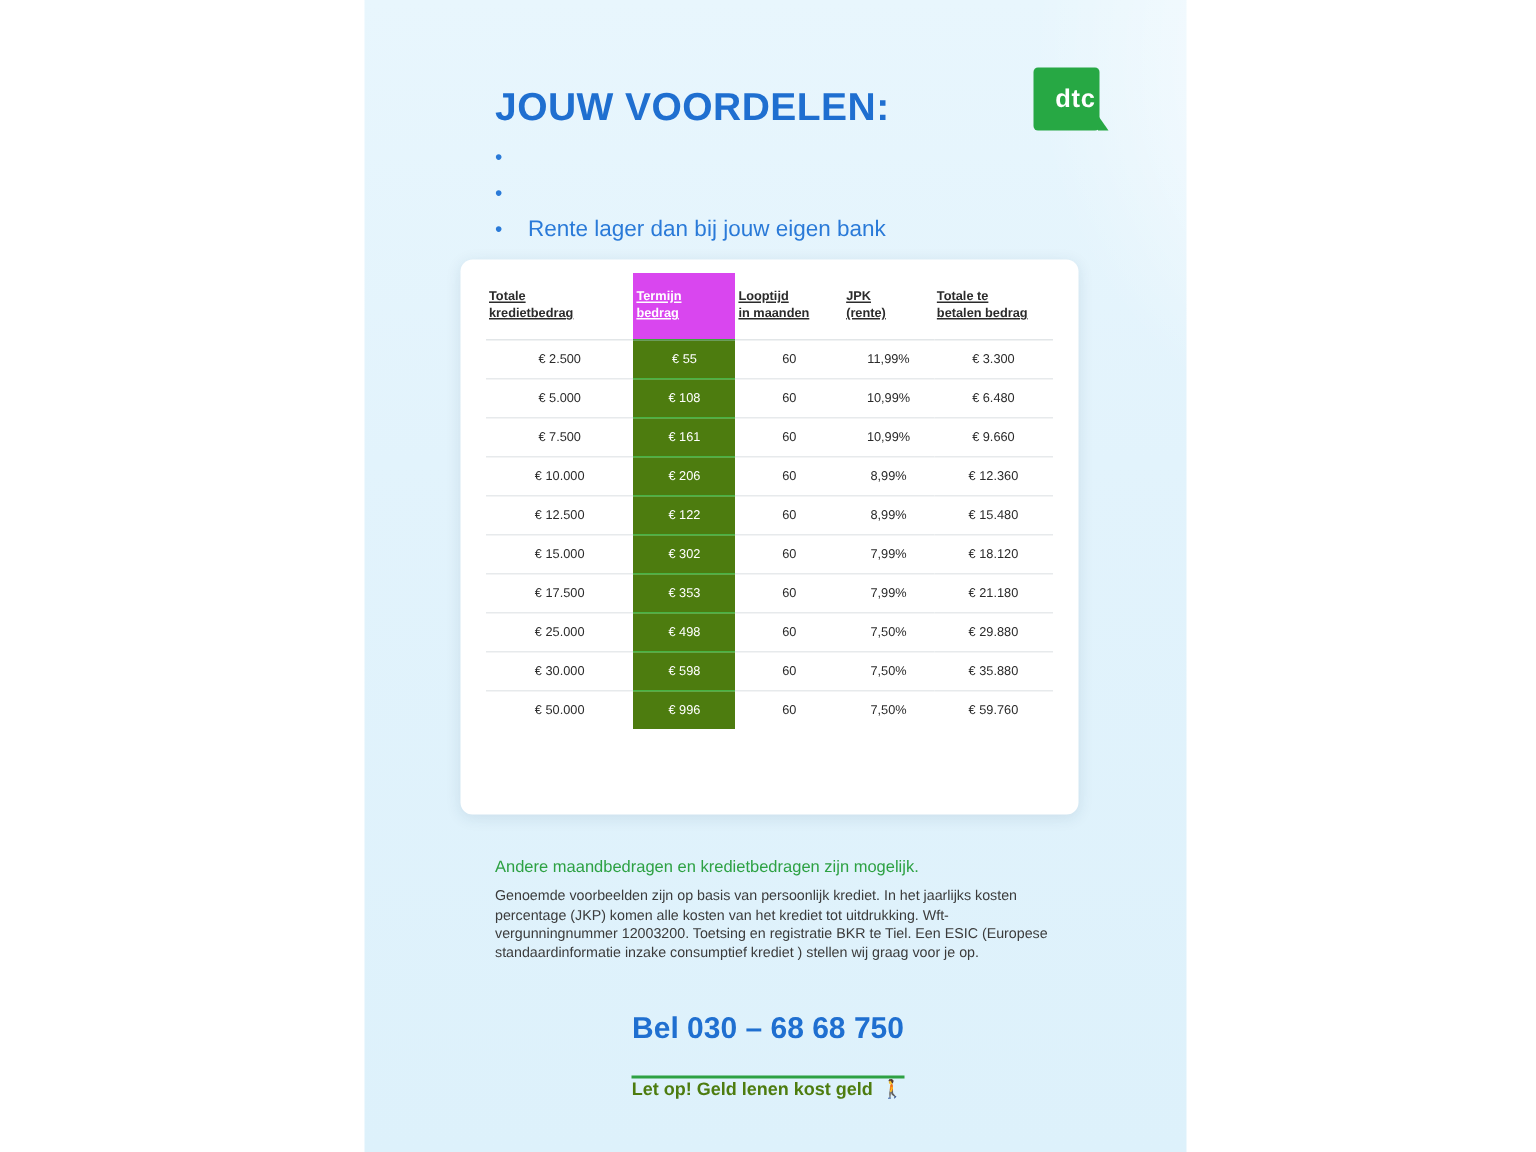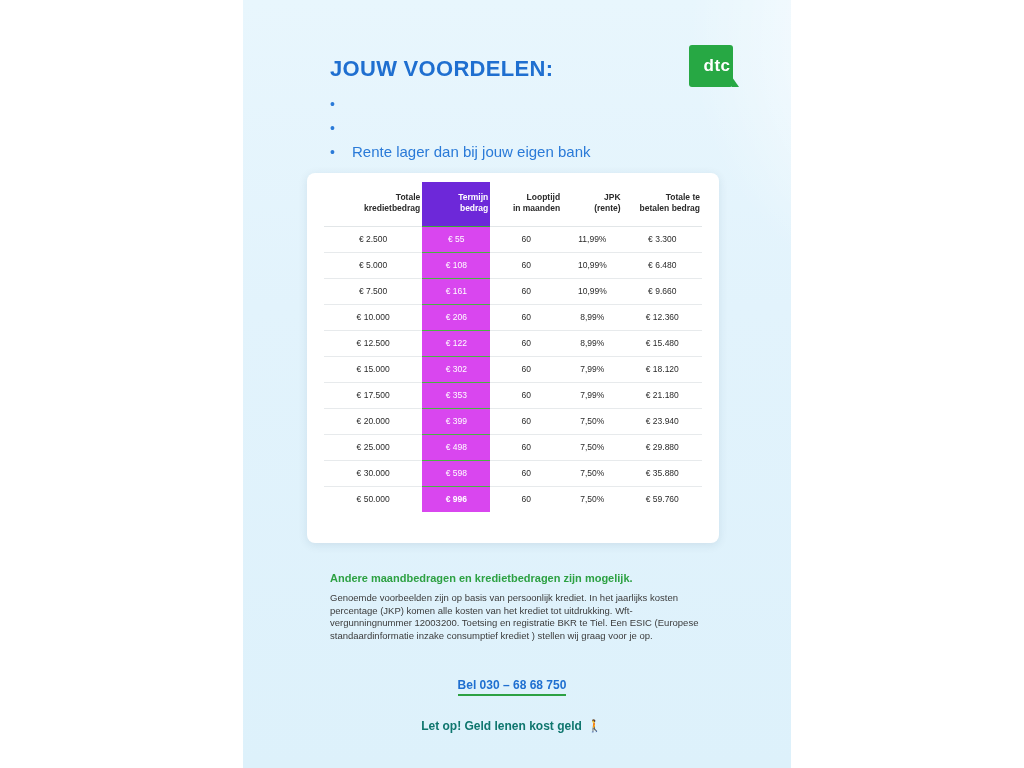--- a/index.html
+++ b/index.html
@@ -35,21 +35,21 @@
     width: 330px;
     height: 330px;
     background: radial-gradient(circle at 85% 10%, #ffffff 0%, rgba(255,255,255,0.55) 35%, rgba(255,255,255,0) 70%);
     pointer-events: none;
   }
   
   #headline {
     position: absolute;
     left: 330px;
     top: 56px;
-    font-size: 22px;
+    font-size: 26px;
     font-weight: bold;
     color: #1f6fd0;
     letter-spacing: .3px;
   }
   #benefits {
     position: absolute;
     left: 330px;
     top: 94px;
     width: 420px;
   }
@@ -114,92 +114,93 @@
     left: 17px;
     top: 9px;
     width: 378px;
     border-collapse: collapse;
     table-layout: fixed;
   }
   thead th {
     font-size: 8.5px;
     font-weight: bold;
     color: #2b2b2b;
-    text-align: right;
+    text-align: left;
     padding: 10px 2px 12px 2px;
     vertical-align: middle;
     line-height: 11px;
     border-bottom: 1px solid #e2e6e8;
+    text-decoration: underline;
   }
   thead th.hl {
-    background: #6d28d9;
+    background: #d946ef;
     color: #ffffff;
     border-bottom: 1px solid #3aa935;
   }
   tbody td {
     font-size: 8.5px;
     color: #2b2b2b;
     text-align: center;
     padding: 7px 2px;
     border-bottom: 1px solid #e7eaec;
     line-height: 11px;
   }
   tbody td.hl {
-    background: #d946ef;
+    background: #4d7c0f;
     color: #ffffff;
     font-weight: normal;
     border-bottom: 1px solid #49b343;
   }
   tbody tr:last-child td { border-bottom: none; }
-  tbody tr:last-child td.hl { border-bottom: none; font-weight: bold; }
+  tbody tr:last-child td.hl { border-bottom: none; }
   col.c1 { width: 26%; }
   col.c2 { width: 18%; }
   col.c3 { width: 19%; }
   col.c4 { width: 16%; }
   col.c5 { width: 21%; }
 
   
   #footnote-title {
     position: absolute;
     left: 330px;
     top: 572px;
     font-size: 11px;
-    font-weight: bold;
+    font-weight: normal;
     color: #2da143;
   }
   #footnote-body {
     position: absolute;
     left: 330px;
     top: 592px;
     width: 376px;
     font-size: 9.5px;
     color: #3b3b3b;
     line-height: 12.5px;
   }
   #phone {
     position: absolute;
     left: 0; right: 0;
     top: 675px;
     text-align: center;
   }
   #phone span {
-    font-size: 12px;
+    font-size: 20px;
     font-weight: bold;
     color: #1f6fd0;
     border-bottom: 2px solid #2da143;
-    padding-bottom: 2px;
+    padding-bottom: 20px;
   }
   #warning {
     position: absolute;
     left: 0; right: 0;
     top: 719px;
     text-align: center;
     font-size: 12px;
     font-weight: bold;
-    color: #0f766e;
+    color: #4d7c0f;
   }
   #warning .walk { margin-left: 6px; font-size: 12px; }
 </style>
 </head>
 <body>
 
 <div id="page">
   <div id="panel"></div>
   <div id="wash"></div>
 
@@ -299,27 +300,20 @@
           <td>€ 18.120</td>
         </tr>
         <tr>
           <td>€ 17.500</td>
           <td class="hl">€ 353</td>
           <td>60</td>
           <td>7,99%</td>
           <td>€ 21.180</td>
         </tr>
         <tr>
-          <td>€ 20.000</td>
-          <td class="hl">€ 399</td>
-          <td>60</td>
-          <td>7,50%</td>
-          <td>€ 23.940</td>
-        </tr>
-        <tr>
           <td>€ 25.000</td>
           <td class="hl">€ 498</td>
           <td>60</td>
           <td>7,50%</td>
           <td>€ 29.880</td>
         </tr>
         <tr>
           <td>€ 30.000</td>
           <td class="hl">€ 598</td>
           <td>60</td>

